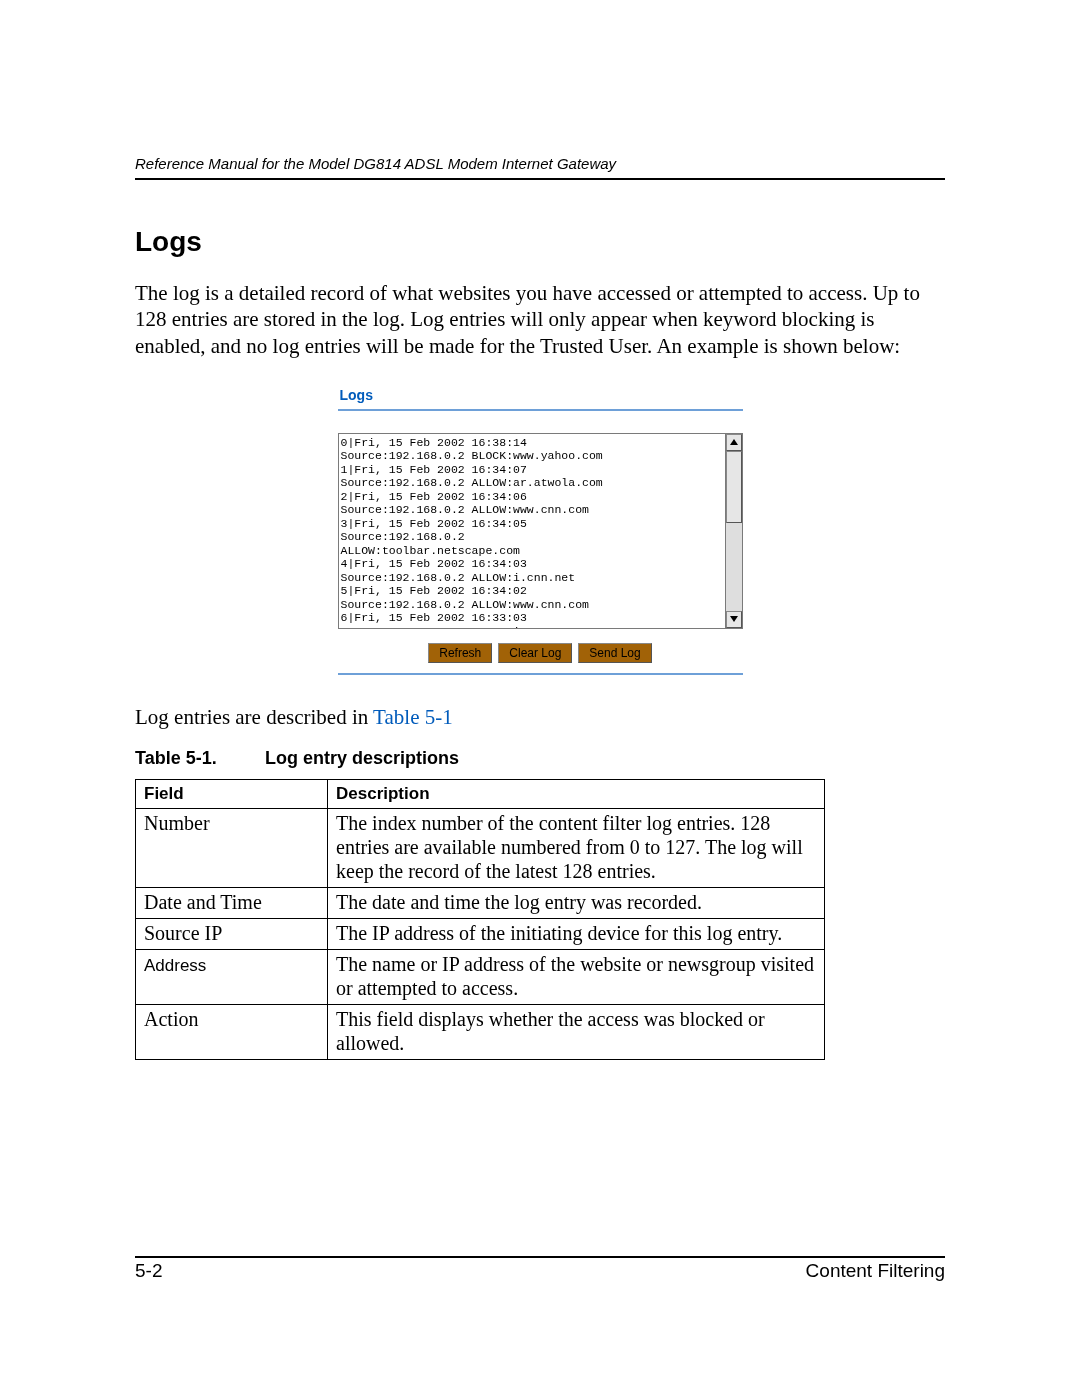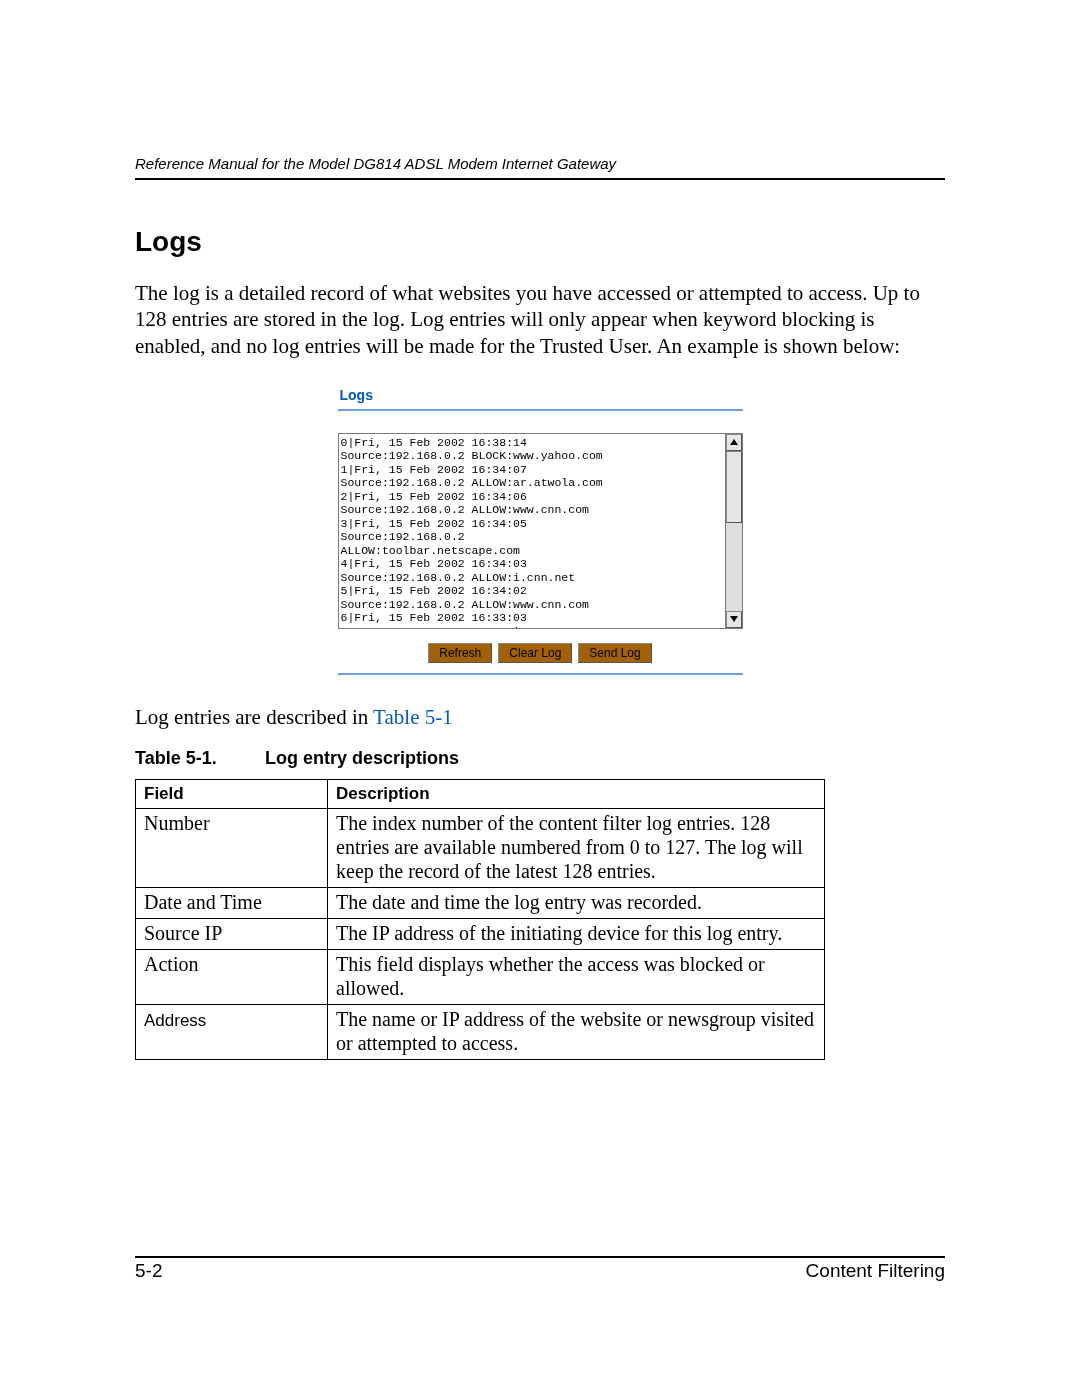--- a/index.html
+++ b/index.html
@@ -232,26 +232,26 @@
         </tr>
         <tr>
           <td class="field-col">Date and Time</td>
           <td>The date and time the log entry was recorded.</td>
         </tr>
         <tr>
           <td class="field-col">Source IP</td>
           <td>The IP address of the initiating device for this log entry.</td>
         </tr>
         <tr>
+          <td class="field-col sans">Address</td>
+          <td>The name or IP address of the website or newsgroup visited or attempted to access.</td>
+        </tr>
+        <tr>
           <td class="field-col">Action</td>
           <td>This field displays whether the access was blocked or allowed.</td>
-        </tr>
-        <tr>
-          <td class="field-col sans">Address</td>
-          <td>The name or IP address of the website or newsgroup visited or attempted to access.</td>
         </tr>
       </tbody>
   </table>
 </div>
 
 <div class="footer">
   <span>5-2</span>
   <span>Content Filtering</span>
 </div>
 

